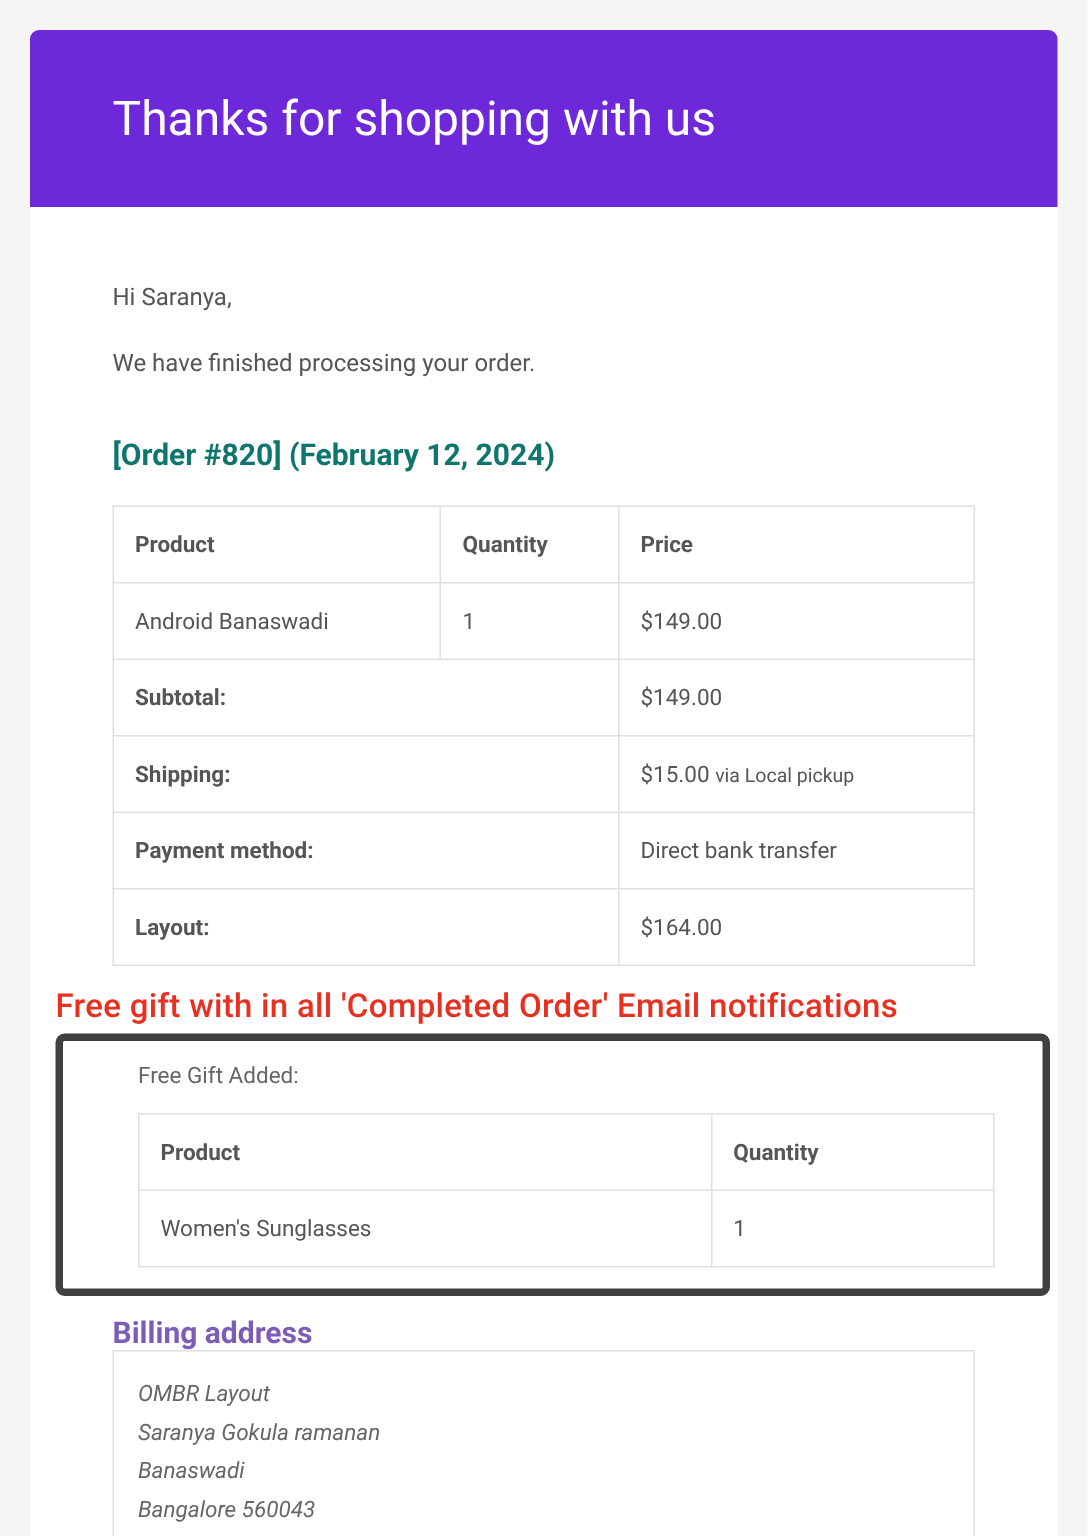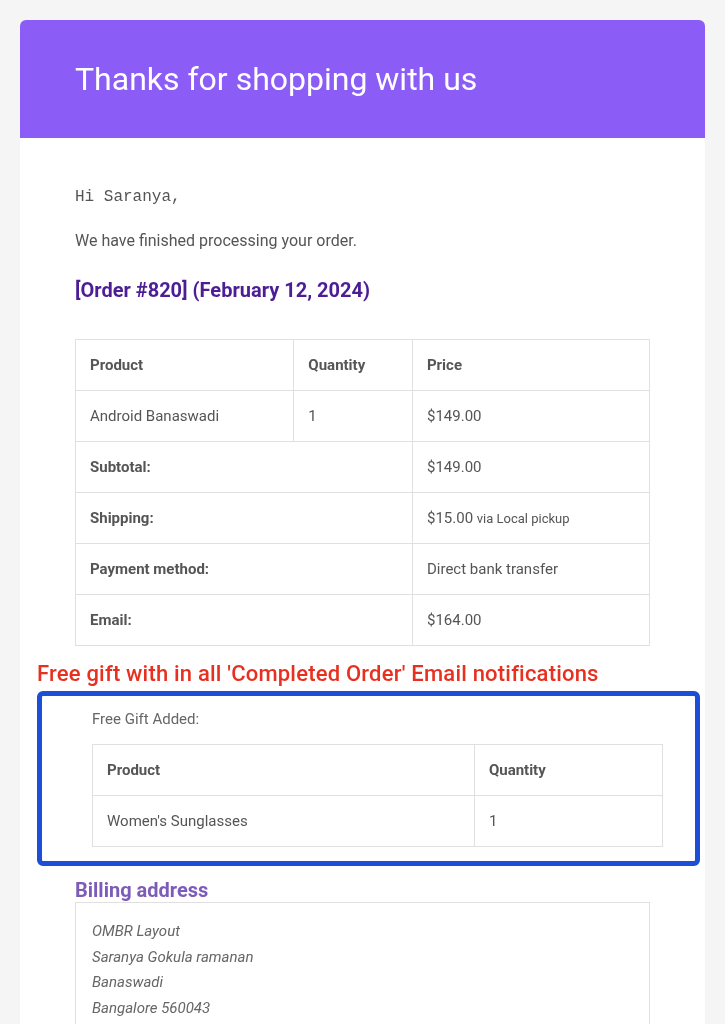--- a/index.html
+++ b/index.html
@@ -10,49 +10,48 @@
       color: #555;
     }
     .email-container {
       max-width: 685px;
       margin: 0 auto;
       background: #fff;
       border-radius: 6px 6px 0 0;
       overflow: visible;
     }
     .header {
-      background: #8b5cf6;
+      background: #6d28d9;
       padding: 40px 55px;
       border-radius: 6px 6px 0 0;
     }
     .header h1 {
       color: #fff;
       font-size: 32px;
       font-weight: 400;
     }
     .body-section {
       padding: 50px 55px 20px 55px;
       position: relative;
     }
     .greeting {
       font-size: 16px;
       color: #555;
       margin-bottom: 25px;
-      font-family: Liberation Mono, monospace;
     }
     .processing {
       font-size: 16px;
       color: #555;
-      margin-bottom: 28px;
+      margin-bottom: 40px;
     }
     .order-heading {
-      color: #4c1d95;
+      color: #0f766e;
       font-size: 20px;
       font-weight: 700;
-      margin-bottom: 37px;
+      margin-bottom: 22px;
     }
     table.order-table {
       width: 100%;
       border-collapse: collapse;
       margin-bottom: 15px;
     }
     table.order-table th,
     table.order-table td {
       border: 1px solid #e0e0e0;
       padding: 16px 14px;
@@ -77,21 +76,21 @@
       color: #e83020;
       font-size: 22px;
       font-weight: 500;
       margin-left: -38px;
       margin-right: -50px;
       margin-top: 8px;
       margin-bottom: 5px;
       letter-spacing: 0.2px;
     }
     .highlight-box {
-      border: 5px solid #1d4ed8;
+      border: 5px solid #404040;
       border-radius: 6px;
       margin-left: -38px;
       margin-right: -50px;
       padding: 14px 32px 14px 50px;
     }
     .free-gift-label {
       font-size: 15px;
       color: #666;
       margin-bottom: 16px;
     }
@@ -161,21 +160,21 @@
         </tr>
         <tr class="totals-row">
           <td colspan="2">Shipping:</td>
           <td><span>$15.00 </span><span class="shipping-via">via Local pickup</span></td>
         </tr>
         <tr class="totals-row">
           <td colspan="2">Payment method:</td>
           <td>Direct bank transfer</td>
         </tr>
         <tr class="totals-row">
-          <td colspan="2">Email:</td>
+          <td colspan="2">Layout:</td>
           <td>$164.00</td>
         </tr>
       </tbody>
     </table>
 
     <div class="annotation">Free gift with in all 'Completed Order' Email notifications</div>
 
     <div class="highlight-box">
       <p class="free-gift-label">Free Gift Added:</p>
       <table class="gift-table">

